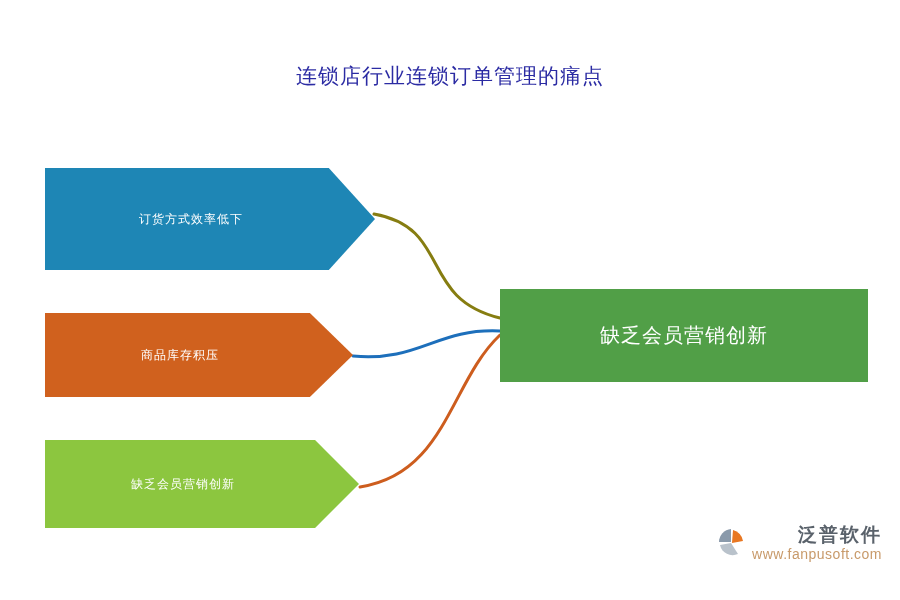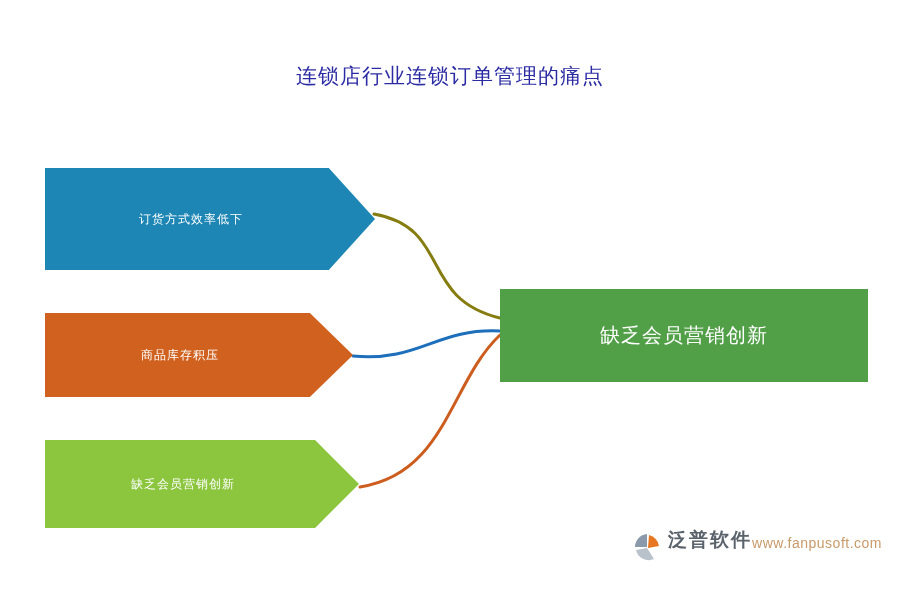--- a/index.html
+++ b/index.html
@@ -32,21 +32,21 @@
     color:#ffffff;font-size:20px;letter-spacing:1px;
   }
 
   svg.connector-layer{position:absolute;left:0;top:0;width:900px;height:600px;pointer-events:none;}
 
   .logo{
     position:absolute;right:18px;bottom:10px;
     display:flex;align-items:flex-start;gap:6px;
   }
   .logo-mark{width:30px;height:30px;margin-top:2px;}
-  .logo-text{display:flex;flex-direction:row;align-items:flex-end;}
+  .logo-text{display:flex;flex-direction:column;align-items:flex-end;}
   .logo-brand{
     font-family:"Liberation Sans","DejaVu Sans",sans-serif;
     font-weight:bold;font-size:19px;color:#5a626b;letter-spacing:2px;line-height:1.1;
   }
   .logo-site{
     font-family:"Liberation Sans","DejaVu Sans",sans-serif;
     font-size:14px;color:#c89a6a;letter-spacing:0.5px;
   }
 </style>
 </head>

